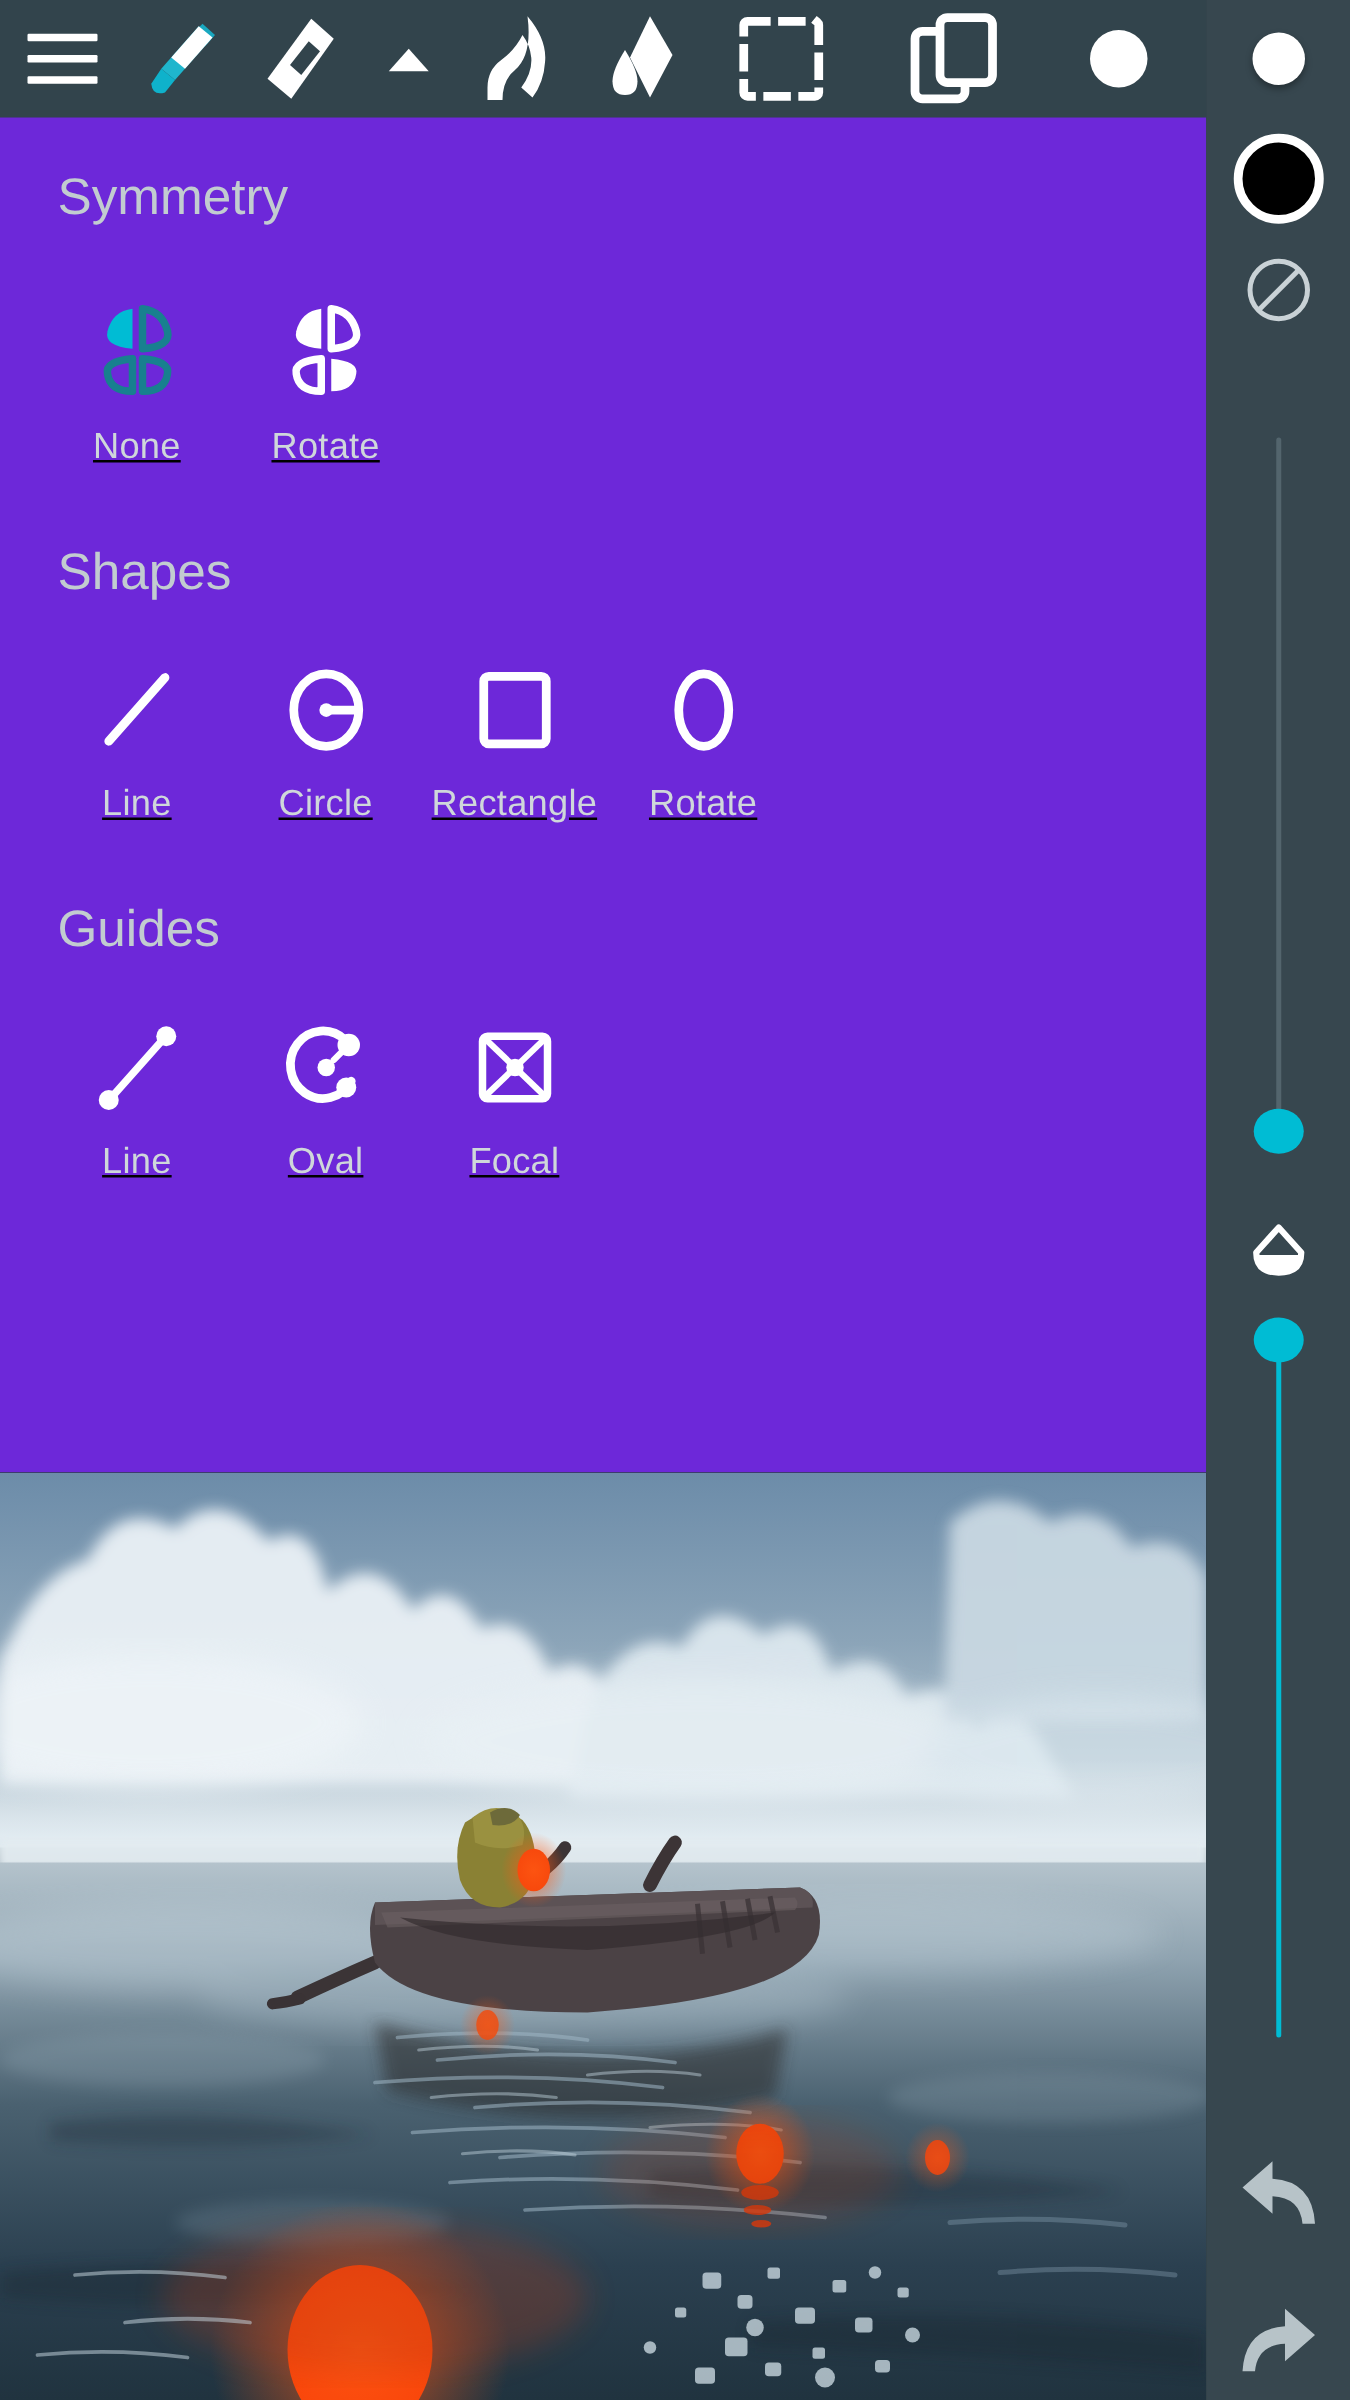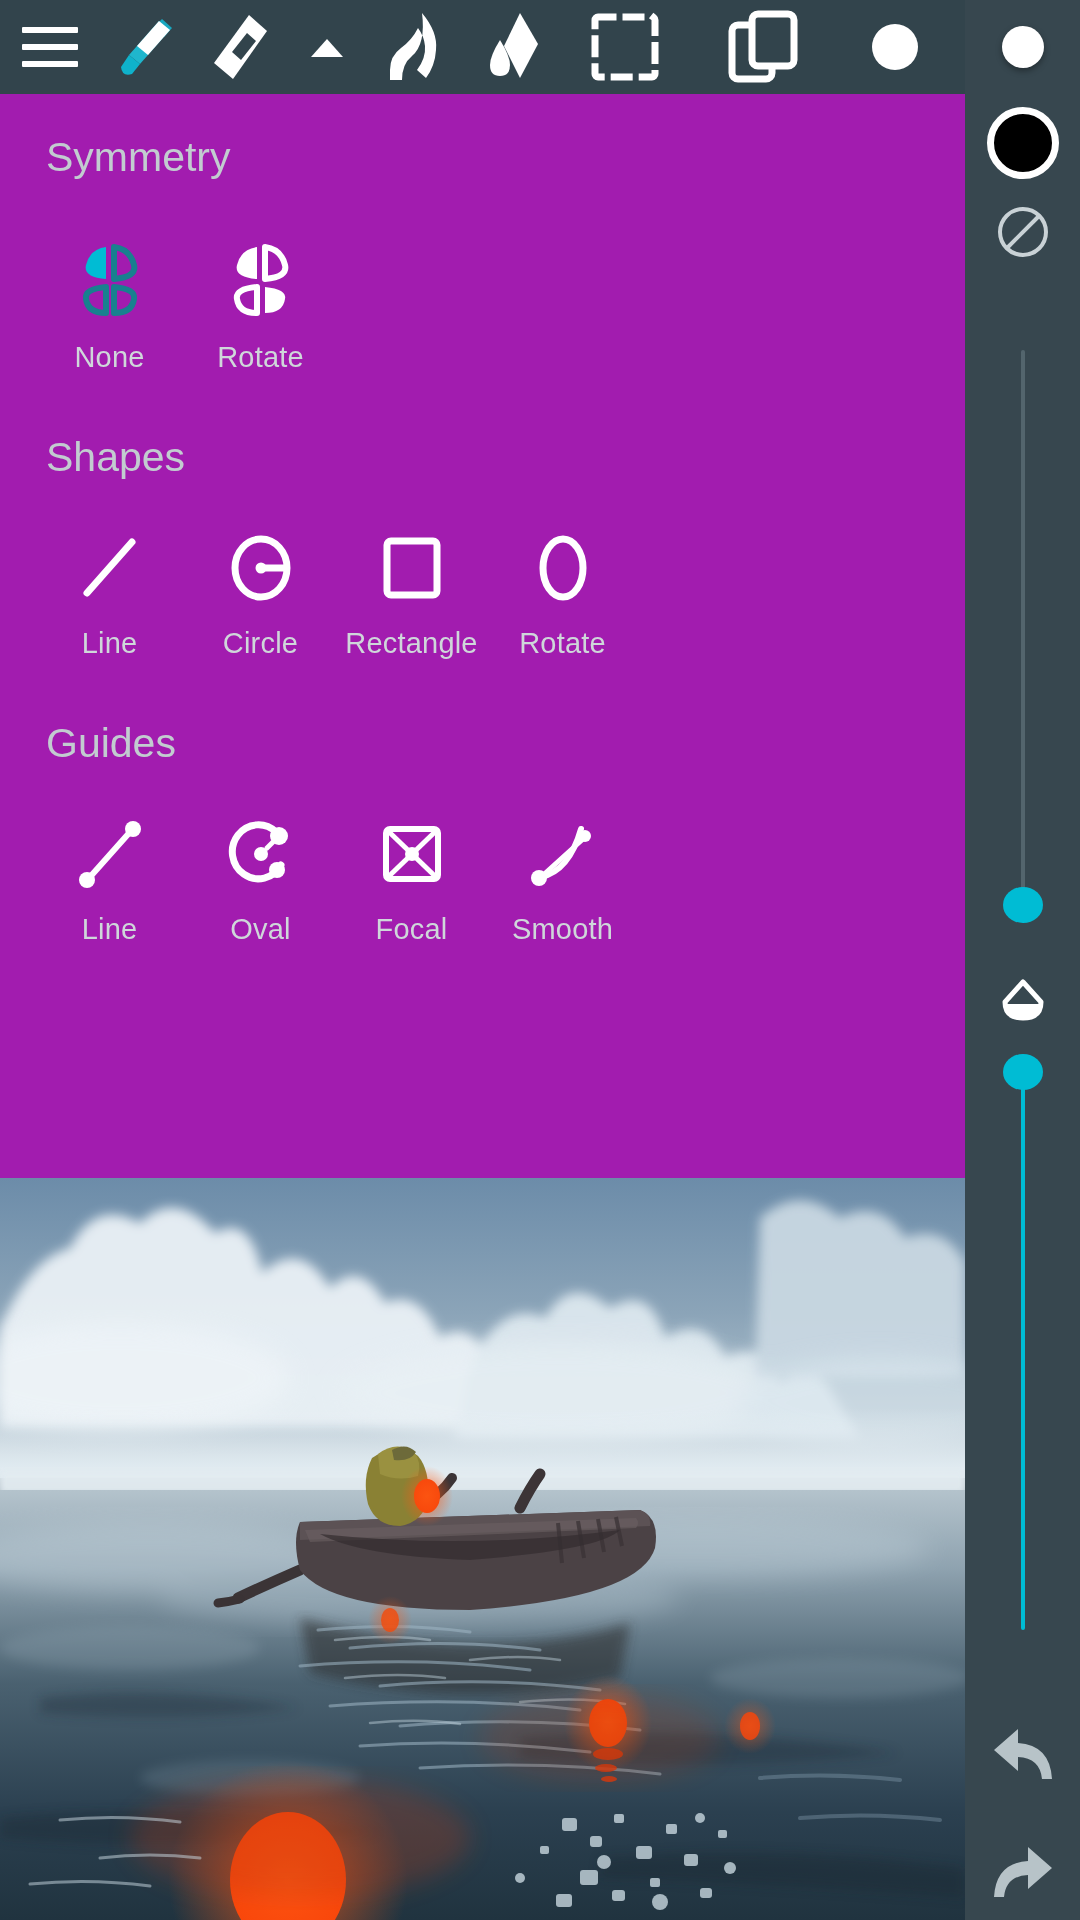--- a/index.html
+++ b/index.html
@@ -21,31 +21,31 @@
     flex:0 0 auto;
   }
 
   
   .hamburger { width:56px; height:40px; display:flex; flex-direction:column; justify-content:space-between; }
   .hamburger span { display:block; height:6px; background:#ffffff; border-radius:1px; }
 
   
   #menu-panel {
     position:absolute; left:0; top:94px; width:965px; height:1084px;
-    background:#a21caf;
+    background:#6d28d9;
     padding:0 0 0 0;
     overflow:hidden;
   }
   .section-title {
     color:#c2ccd0; font-size:41px; font-weight:400;
     margin-left:46px;
   }
   .opt-row { display:flex; margin-left:34px; }
   .opt {
-    width:151px; display:flex; flex-direction:column; align-items:center;
+    width:151px; display:flex; flex-direction:column; align-items:center;text-decoration:underline;
   }
   .opt-ico { height:86px; display:flex; align-items:center; justify-content:center; }
   .opt-label { color:#cfd7da; font-size:29px; margin-top:16px; letter-spacing:.2px; }
   .opt.active .opt-label { color:#cfd7da; }
 
   
   #canvas {
     position:absolute; left:0; top:1178px; width:965px; height:742px;
     overflow:hidden;
     background:#20303c;
@@ -272,31 +272,20 @@
           <svg width="80" height="78" viewBox="0 0 80 78">
             <rect x="14" y="14" width="52" height="50" rx="4" fill="none" stroke="#ffffff" stroke-width="6"></rect>
             <line x1="14" y1="14" x2="66" y2="64" stroke="#ffffff" stroke-width="5"></line>
             <line x1="66" y1="14" x2="14" y2="64" stroke="#ffffff" stroke-width="5"></line>
             <circle cx="40" cy="39" r="7" fill="#ffffff"></circle>
           </svg>
         </div>
         <div class="opt-label">Focal</div>
       </div>
 
-      <div class="opt">
-        <div class="opt-ico">
-          <svg width="80" height="78" viewBox="0 0 80 78">
-            <path d="M18 62 Q46 56 58 14" fill="none" stroke="#ffffff" stroke-width="6" stroke-linecap="round"></path>
-            <line x1="18" y1="62" x2="60" y2="24" stroke="#ffffff" stroke-width="5" stroke-linecap="round"></line>
-            <circle cx="16" cy="63" r="8" fill="#ffffff"></circle>
-            <circle cx="62" cy="21" r="6" fill="#ffffff"></circle>
-          </svg>
-        </div>
-        <div class="opt-label">Smooth</div>
-      </div>
     </div>
   </div>
 </div>
 
 <div id="canvas">
   <svg id="art" viewBox="0 0 965 742" preserveAspectRatio="none">
     <defs>
       <linearGradient id="sky" x1="0" y1="0" x2="0" y2="1">
         <stop offset="0%" stop-color="#6c8ca9"></stop>
         <stop offset="45%" stop-color="#8ba4b8"></stop>

